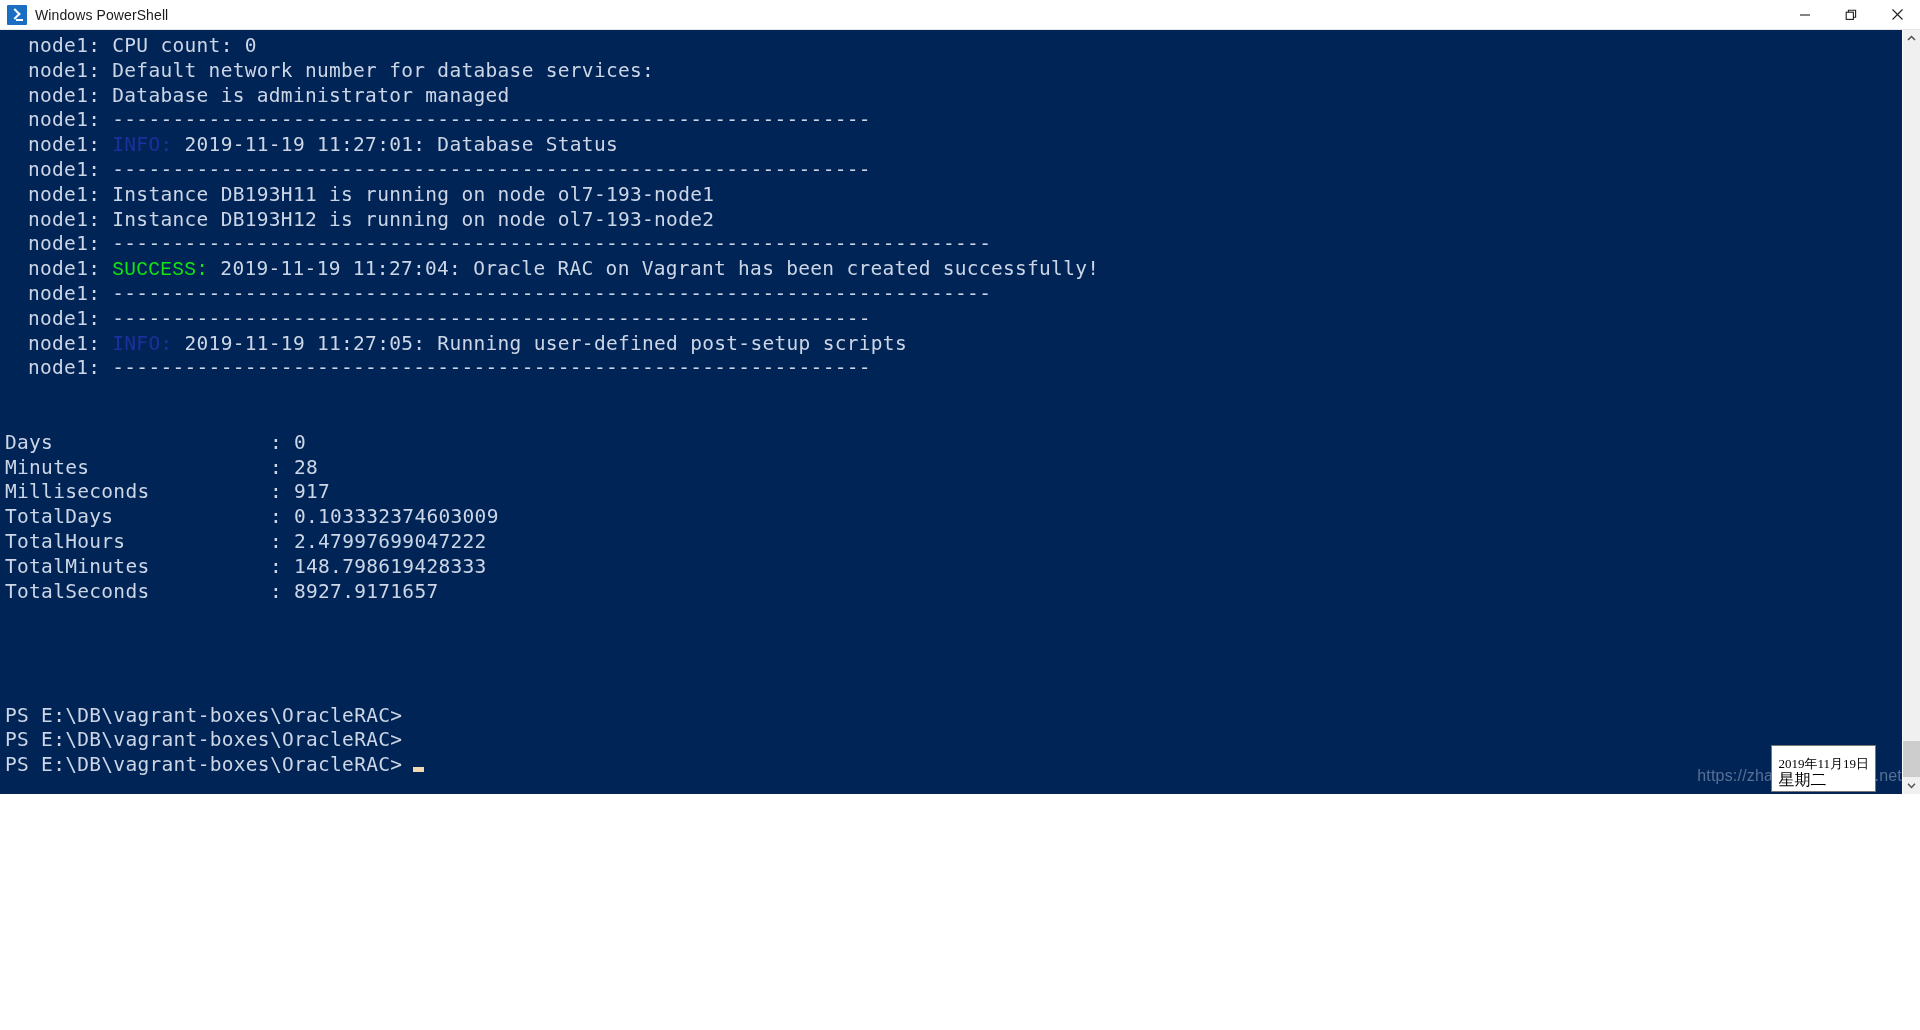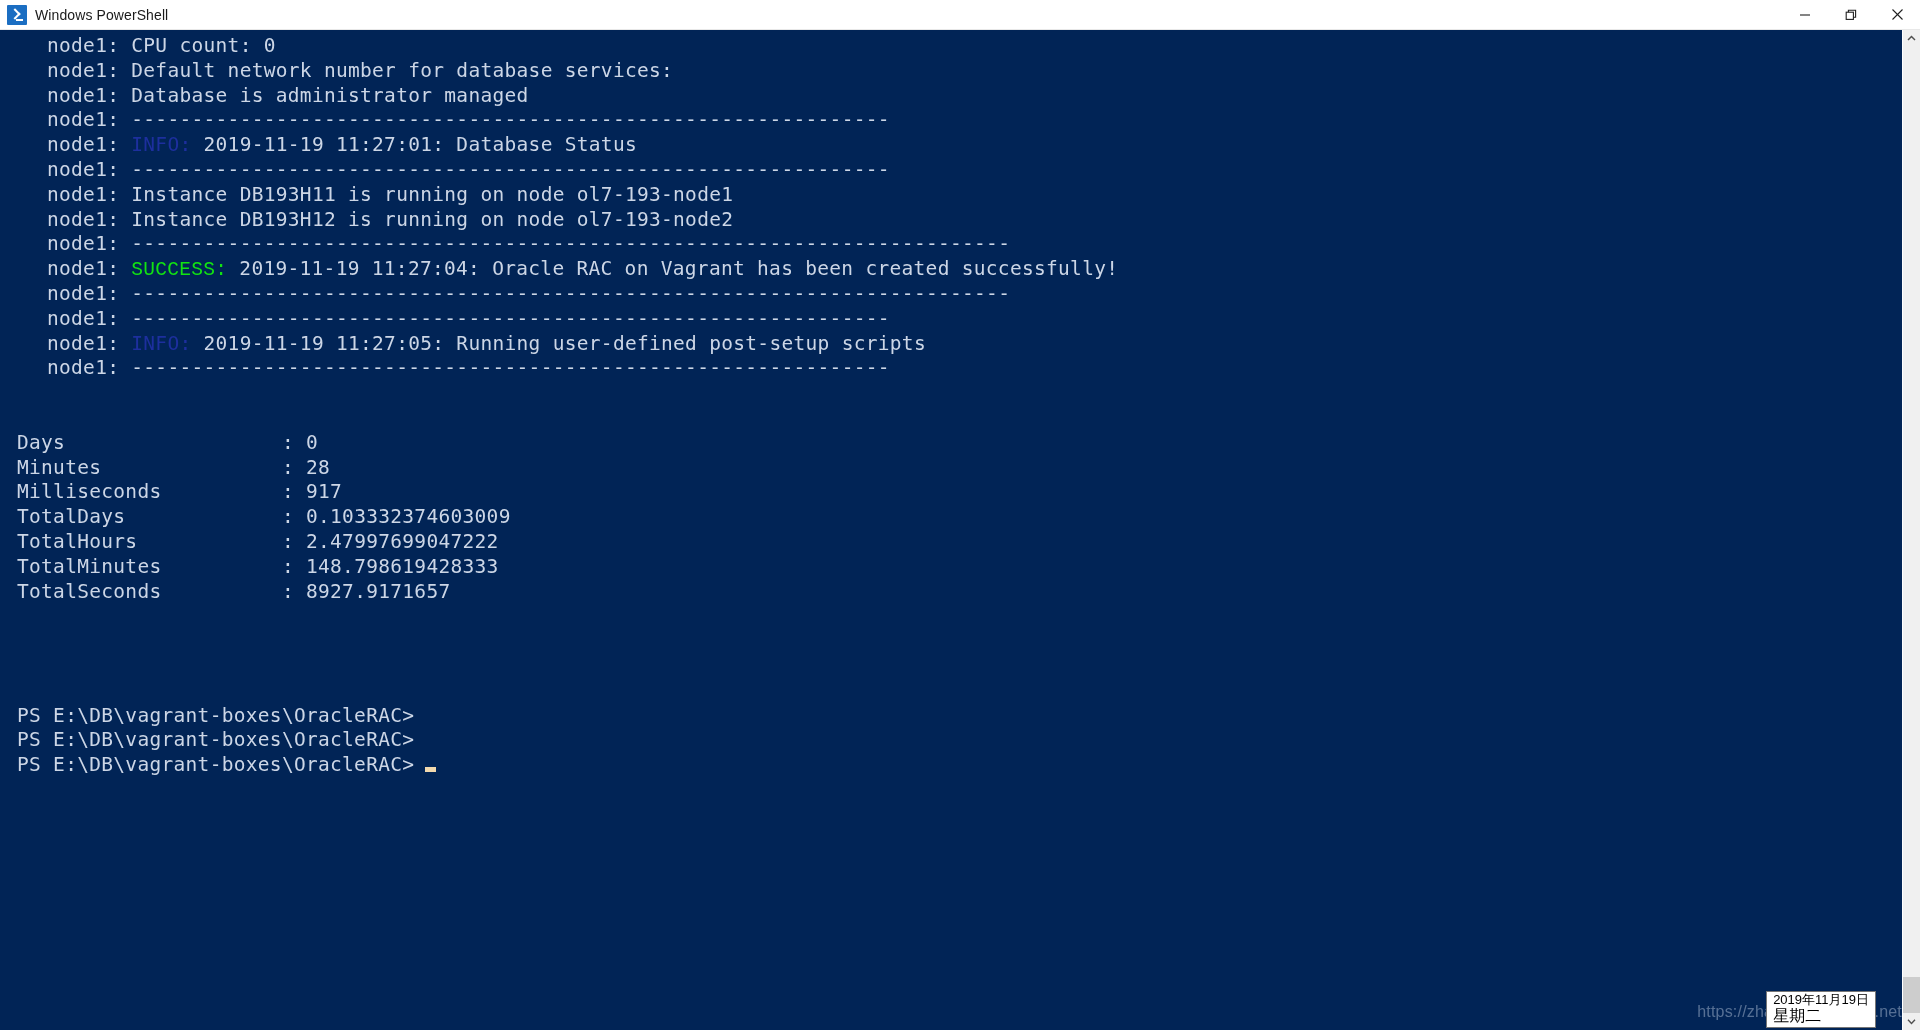--- a/index.html
+++ b/index.html
@@ -10,21 +10,21 @@
   body {
     width: 1920px;
     height: 1030px;
     overflow: hidden;
     font-family: "DejaVu Sans Mono", monospace;
   }
 
   #window {
     position: relative;
     width: 1920px;
-    height: 1030px;
+    height: 794px;
     background: #b91c1c;
     display: flex;
     flex-direction: column;
   }
 
   
   #titlebar {
     height: 29px;
     min-height: 29px;
     background: #ffffff;
@@ -101,22 +101,22 @@
     font-size: 19.5px;
     line-height: 24.8px;
     color: #ccd6e6;
     white-space: pre;
     letter-spacing: 0.3px;
     height: 24.8px;
   }
   .line.blank { color: transparent; }
   .info { color: #1d2f9e; }
   .success { color: #12e312; font-family: Liberation Mono, monospace; }
-  .indent { padding-left: 47px; }
-  .flush { padding-left: 17px; }
+  .indent { padding-left: 28px; }
+  .flush { padding-left: 5px; }
 
   
   #cursor {
     display: inline-block;
     width: 11px;
     height: 5px;
     background: #f2d9ae;
     vertical-align: baseline;
     margin-left: 11px;
     position: relative;
@@ -156,22 +156,22 @@
     background: #cdcdcd;
   }
 
   
   #date-tooltip {
     position: absolute;
     right: 44px;
     bottom: 2px;
     background: #ffffff;
     border: 1px solid #767676;
-    padding: 0 6px 3px 6px;
-    font-family: Liberation Sans, sans-serif;
+    padding: 10px 6px 3px 6px;
+    font-family: Liberation Serif, serif;
     font-size: 13px;
     line-height: 16px;
     color: #000000;
     z-index: 8;
     white-space: nowrap;
   }
   #date-tooltip .d2 { font-size: 16px; }
 
   
   #watermark {

